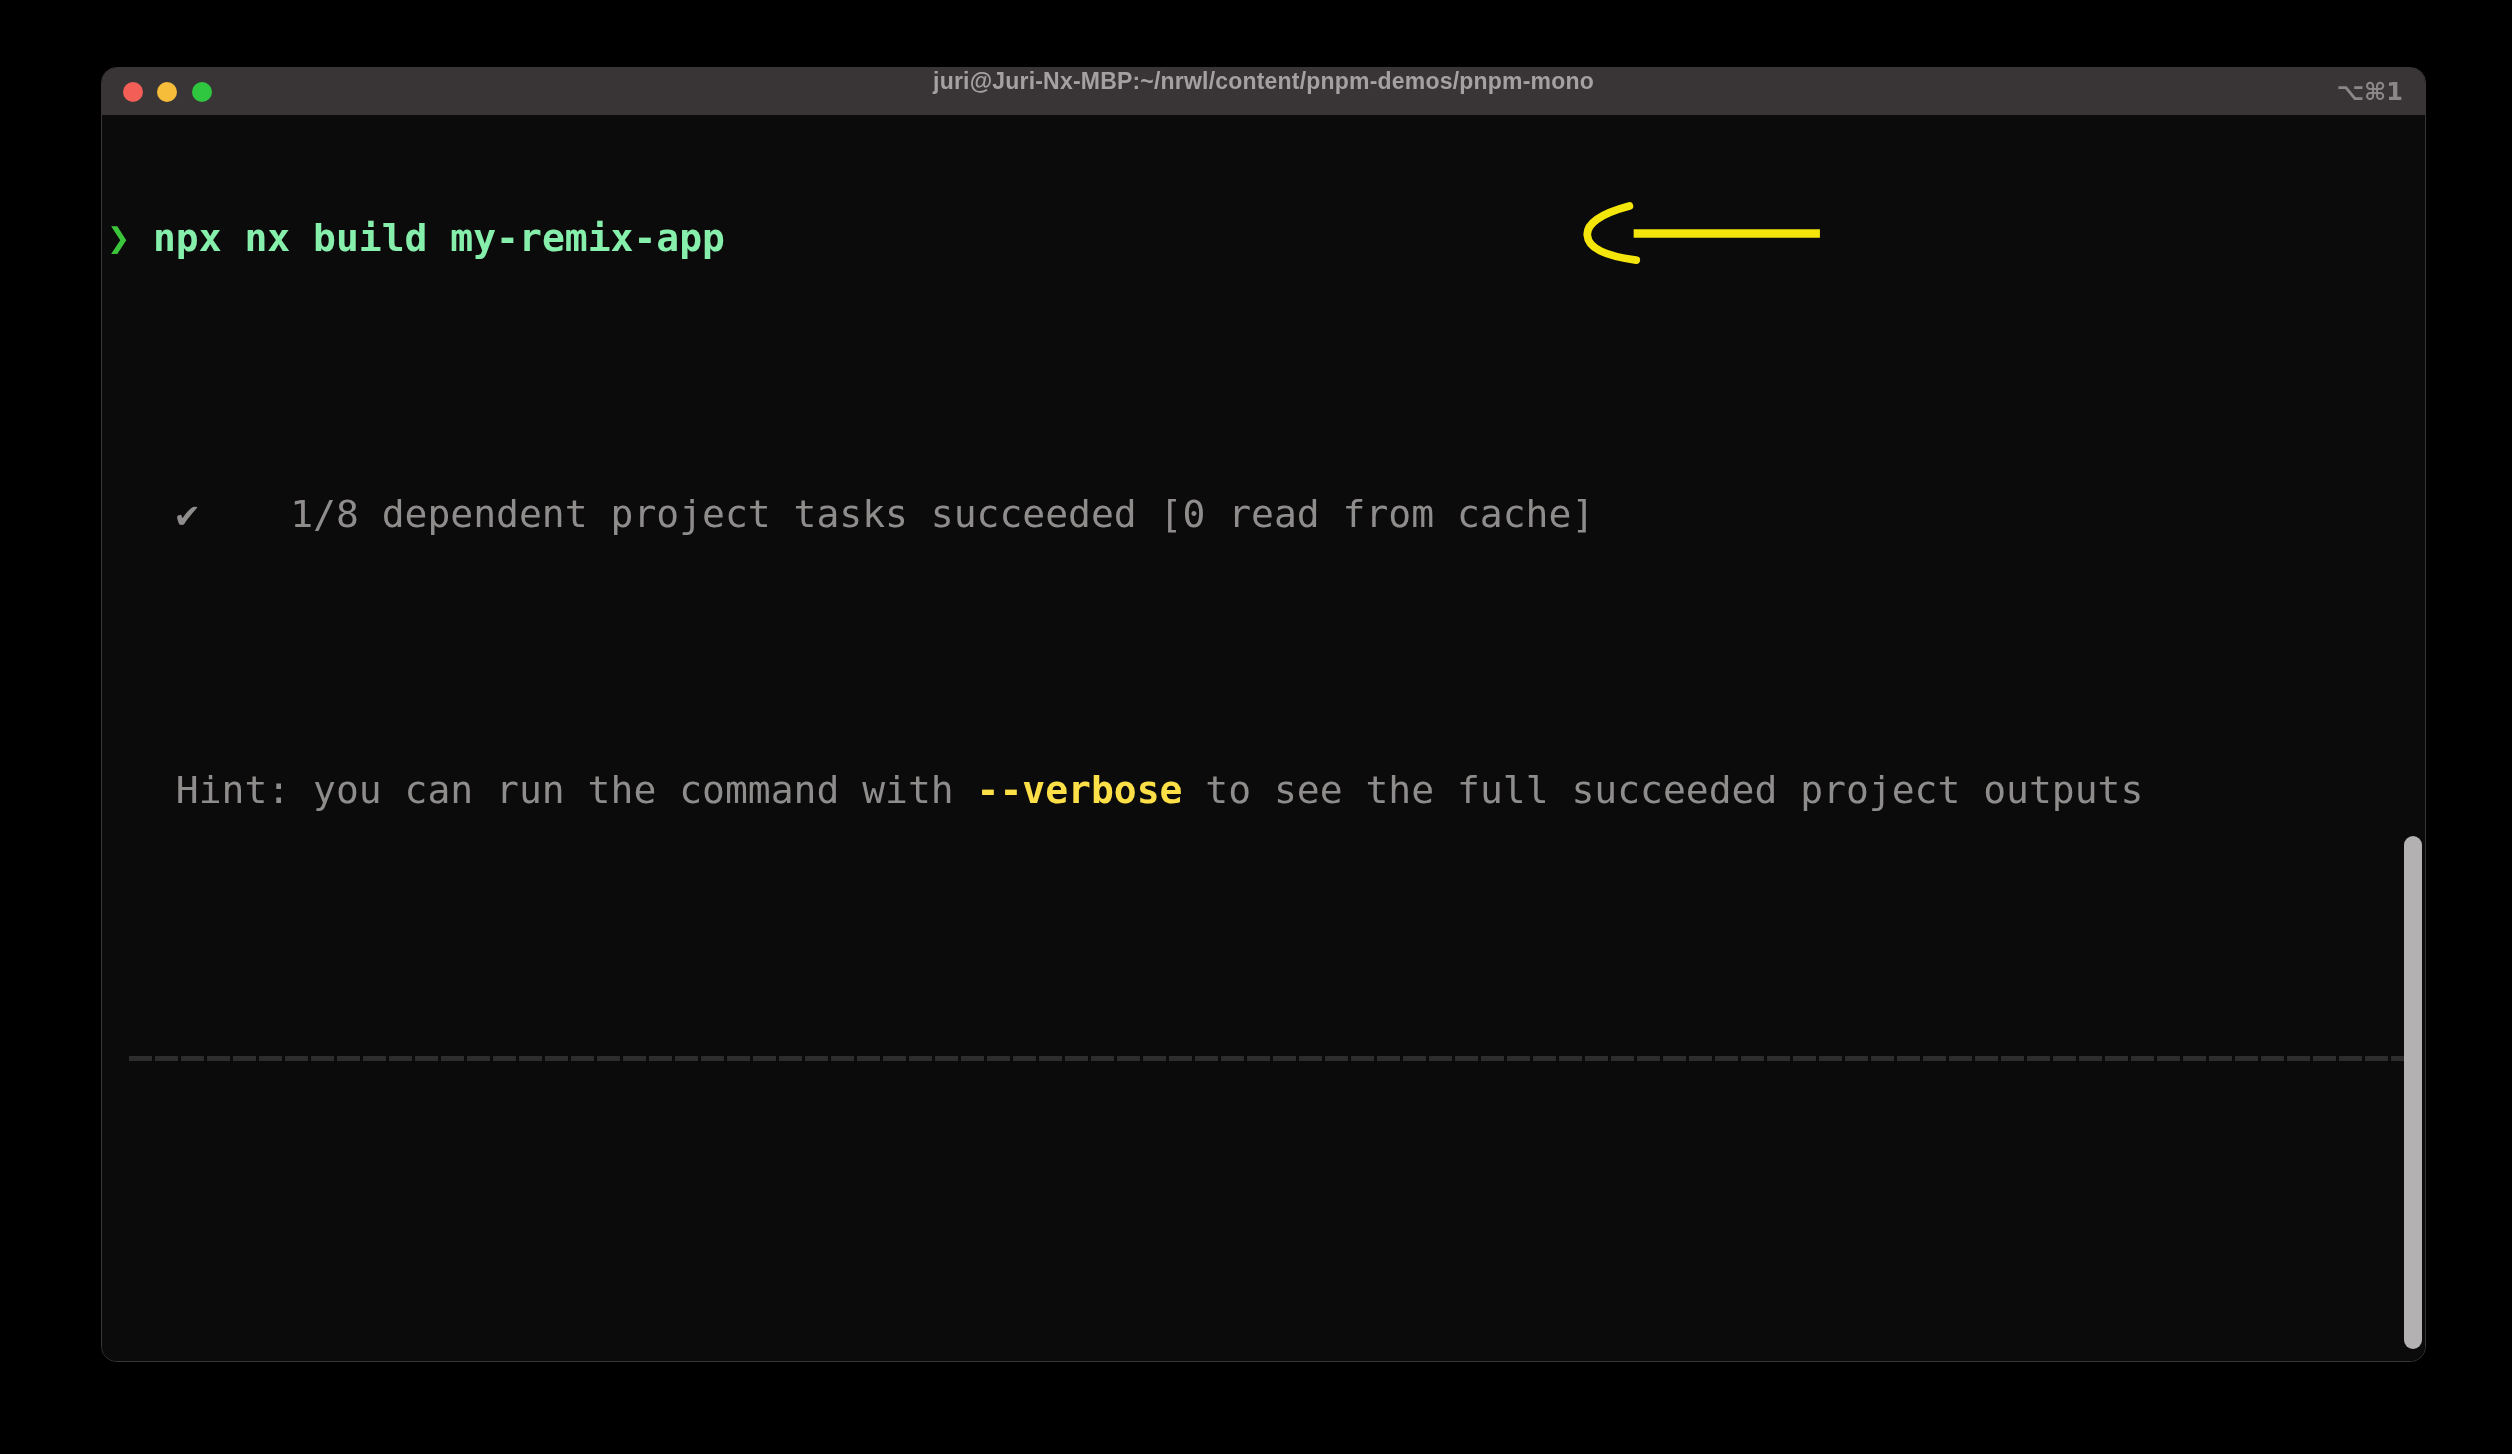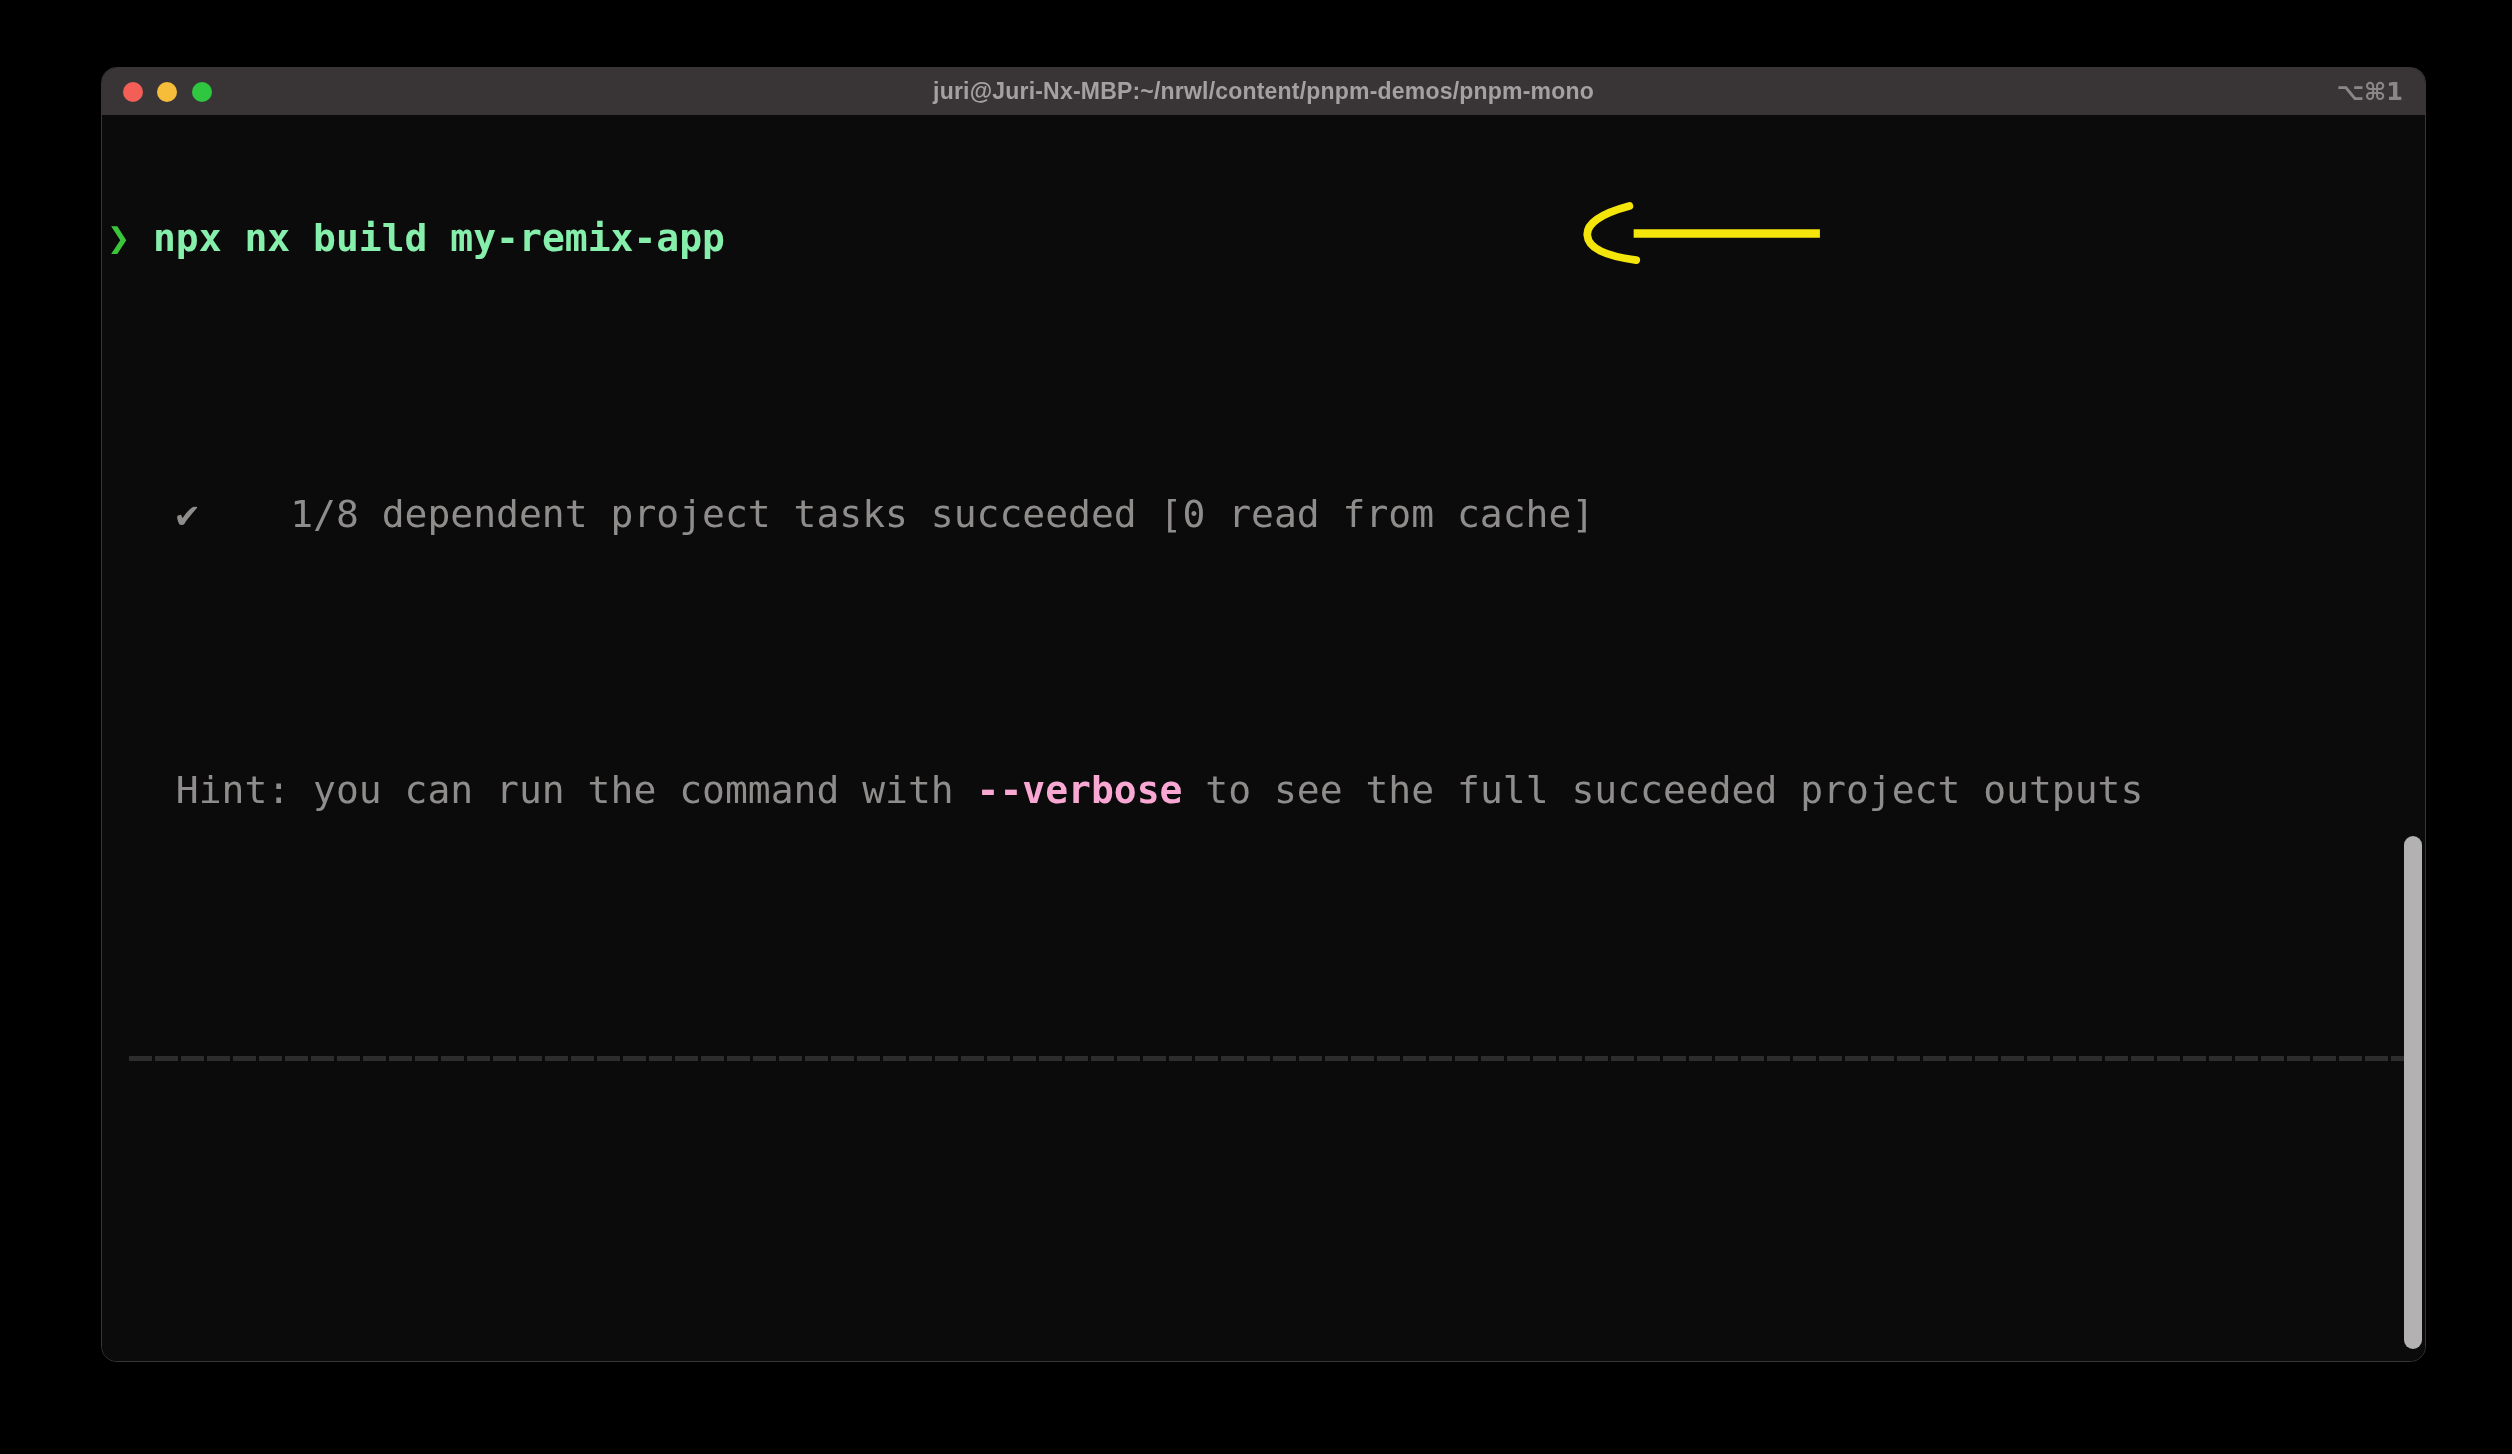--- a/index.html
+++ b/index.html
@@ -2,40 +2,40 @@
 <html style="font-size:13.7px"><head>
 <meta charset="utf-8">
 <style>
   html,body{margin:0;padding:0;background:#000;width:2512px;height:1454px;overflow:hidden;}
   .screen{position:relative;width:2512px;height:1454px;background:#000;}
 
   
   .window{position:absolute;left:101px;top:67px;width:2325px;height:1295px;
     background:#0c0b0b;border-radius:15.5px;border:0.9px solid #3a3638;box-sizing:border-box;}
   .titlebar{position:relative;height:47px;background:#393537;border-radius:14.6px 14.6px 0 0;
-    border-bottom:0.9px solid #1e1c1d;display:flex;align-items:center;justify-content:center;
+    border-bottom:0.9px solid #1e1c1d;display:flex;align-items:flex-start;justify-content:center;
     font-family:"Liberation Sans",sans-serif;}
   .title{color:#a5a1a3;font-size:23px;font-weight:700;letter-spacing:0.2px;}
   .shortcut{position:absolute;right:22px;top:0;height:47px;display:flex;align-items:center;
     color:#8b8789;font-size:24px;font-weight:600;font-family:"DejaVu Sans",sans-serif;}
   .lights{position:absolute;left:20.6px;top:0;height:47px;display:flex;align-items:center;gap:14.6px;}
   .light{width:20px;height:20px;border-radius:50%;}
   .light.red{background:#f35f57;}
   .light.yellow{background:#f6bd3a;}
   .light.green{background:#30c740;}
 
   
   .content{position:absolute;left:0;right:0;top:47px;bottom:0;overflow:hidden;
     border-radius:0 0 14.6px 14.6px;background:#0c0b0b;
     font-family:"DejaVu Sans Mono",monospace;font-size:38px;line-height:46px;
     white-space:pre;color:#d8d5d5;padding:7.7px 0 0 5.2px;box-sizing:border-box;}
   .row{height:46px;}
   .gray{color:#8f8c8c;}
   .bright{color:#86efac;font-weight:700;}
-  .boldwhite{color:#f9a8d4;font-weight:700;}
+  .boldwhite{color:#fde047;font-weight:700;}
   .green{color:#42c34c;}
   .prompt-glyph{color:#3bc53b;font-weight:700;}
 
   .sep{position:relative;top:13.7px;height:4.3px;margin-left:22px;margin-right:13.7px;}
   .sep.graysep{background:repeating-linear-gradient(90deg,#2d2d2d 0 23px,transparent 23px 26px);}
 
   .scrollbar{position:absolute;right:3.4px;top:768px;width:18px;height:513px;
     border-radius:9.4px;background:#b3b1b1;}
 
   .annotation{position:absolute;left:0;top:0;width:2512px;height:1454px;pointer-events:none;}

